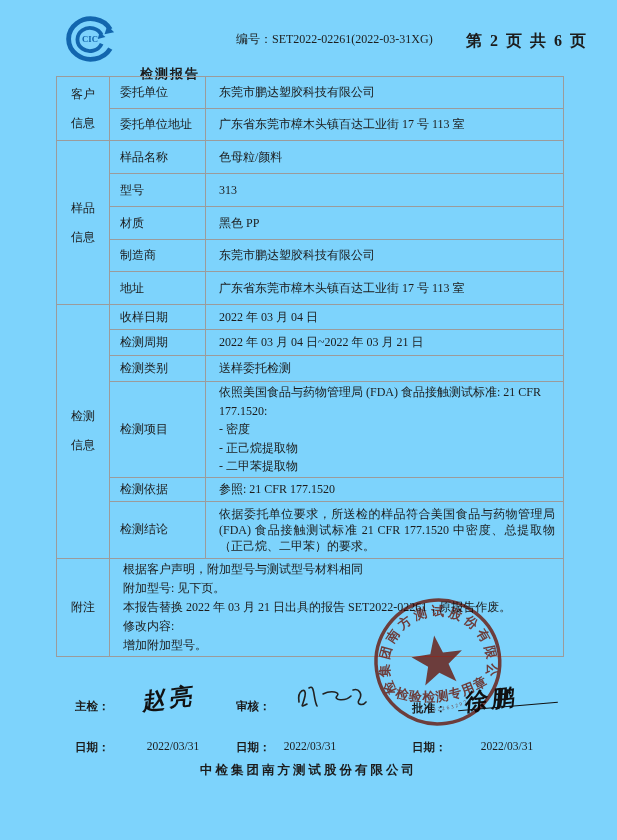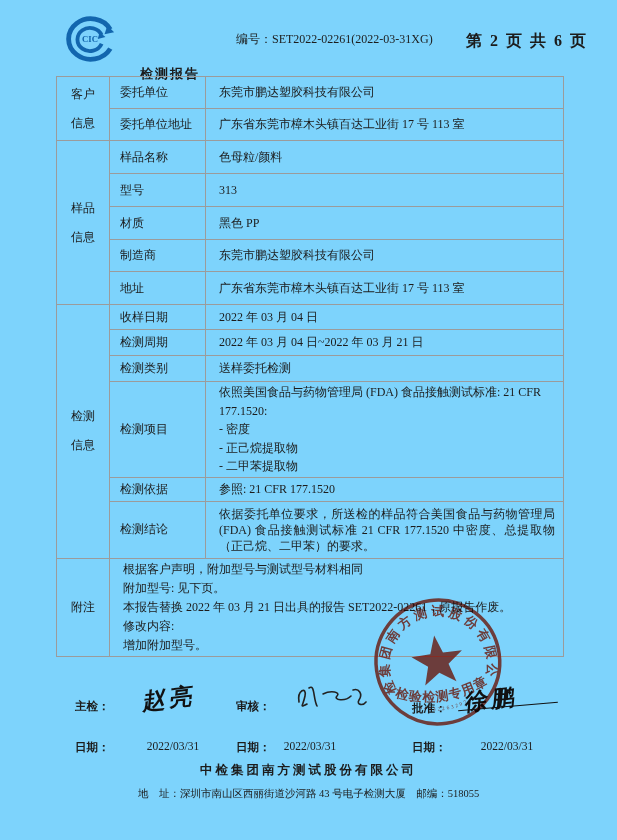--- a/index.html
+++ b/index.html
@@ -209,16 +209,15 @@
     <text font-family="Liberation Serif, serif" font-weight="bold" fill="#d93a2b">
       <textPath href="#bannerArc" startOffset="50%" text-anchor="middle" font-size="12.5" letter-spacing="1">检验检测专用章</textPath>
     </text>
     <text font-family="Liberation Serif, serif" fill="#d93a2b">
       <textPath href="#serialArc" startOffset="50%" text-anchor="middle" font-size="5" letter-spacing="2">44032263207</textPath>
     </text>
   </svg>
 
   <div class="footer">
     <div class="f-company">中检集团南方测试股份有限公司</div>
-    <div class="f-line1"><span>地　址：</span><span>深圳市南山区西丽街道沙河路 43 号电子检测大厦</span><span>　邮编：</span><span>518055</span></div>
   </div>
 
 </div>
 
 </body></html>

